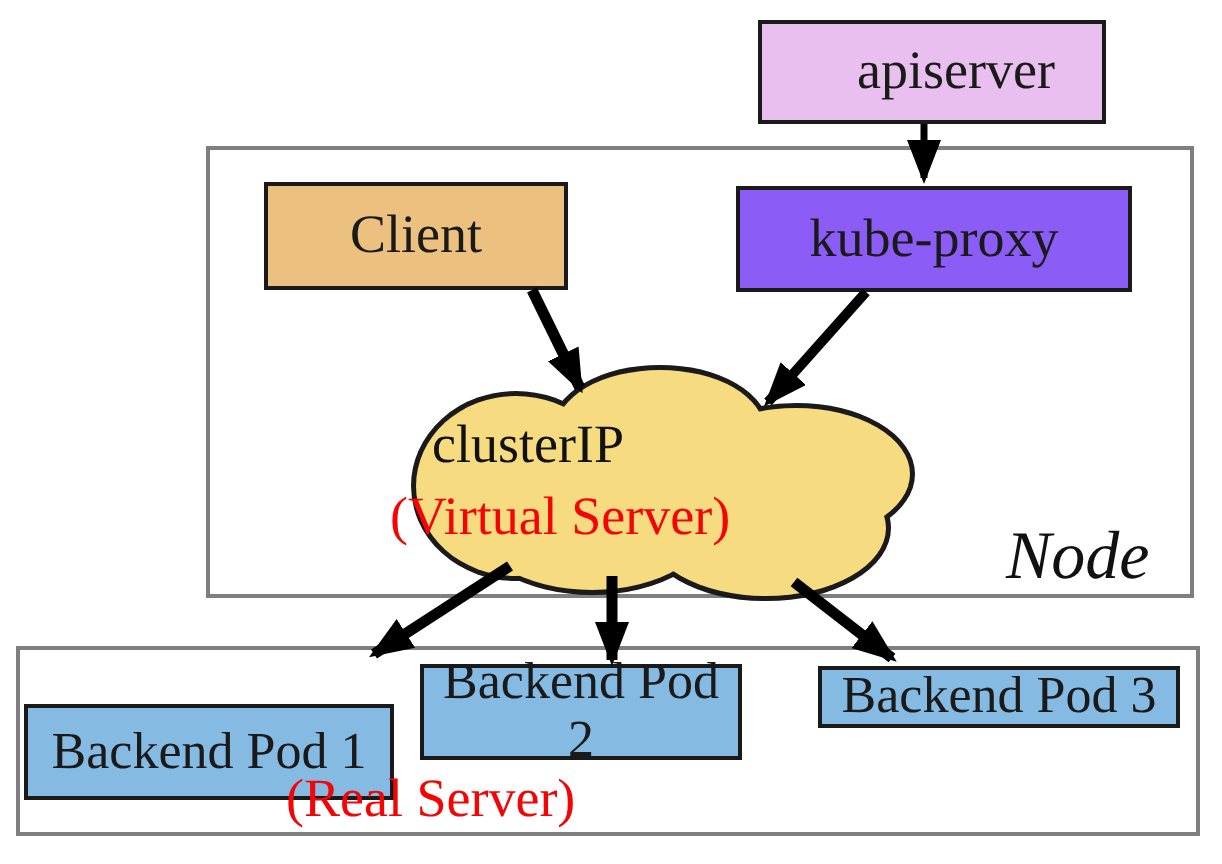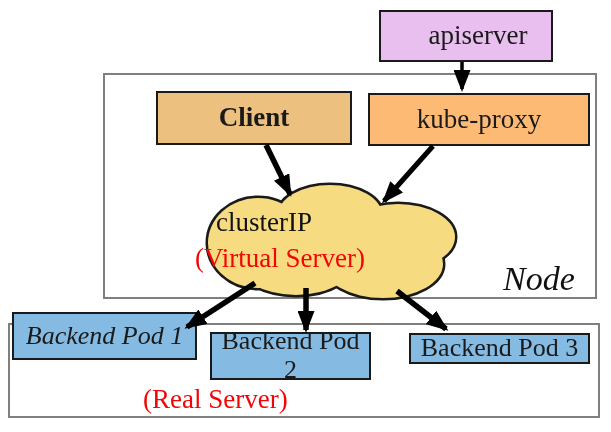--- a/index.html
+++ b/index.html
@@ -16,24 +16,24 @@
   }
   .outer{
     position:absolute;box-sizing:border-box;
     border:2px solid #7f7f7f;background:transparent;
   }
   
   #node-box{left:103px;top:73px;width:494px;height:226px;z-index:1;}
   #backend-box{left:8px;top:323px;width:592px;height:95px;z-index:1;}
   
   #apiserver{left:379px;top:10px;width:174px;height:52px;background:#e8bfee;font-size:27px;z-index:2;padding-left:24px;}
-  #client{left:156px;top:91px;width:196px;height:54px;background:#ecc07e;font-size:27px;z-index:2;font-weight:bold;}
-  #kube-proxy{left:368px;top:93px;width:222px;height:53px;background:#fdba74;font-size:27px;z-index:2;}
+  #client{left:132px;top:91px;width:152px;height:54px;background:#ecc07e;font-size:27px;z-index:2;}
+  #kube-proxy{left:368px;top:93px;width:198px;height:53px;background:#8b5cf6;font-size:27px;z-index:2;}
   .pod{background:#85bbe2;font-size:26px;z-index:2;}
-  #pod1{left:12px;top:312px;width:185px;height:48px;font-style:italic;}
+  #pod1{left:12px;top:352px;width:185px;height:48px;}
   #pod2{left:210px;top:332px;width:161px;height:48px;}
   #pod3{left:409px;top:333px;width:181px;height:31px;}
   
   .lbl{position:absolute;text-align:left;z-index:4;line-height:1.15;}
   #node-label{left:503px;top:259px;width:112px;font-size:34px;color:#111111;font-style:italic;}
   #clusterip-label{left:216px;top:207px;width:160px;font-size:27px;color:#111111;}
   #virtual-server-label{left:195px;top:243px;width:240px;font-size:27px;color:#f40505;}
   #real-server-label{left:143px;top:384px;width:300px;font-size:27px;color:#f40505;}
   #overlay-svg{position:absolute;left:0;top:0;z-index:3;}
 </style>

